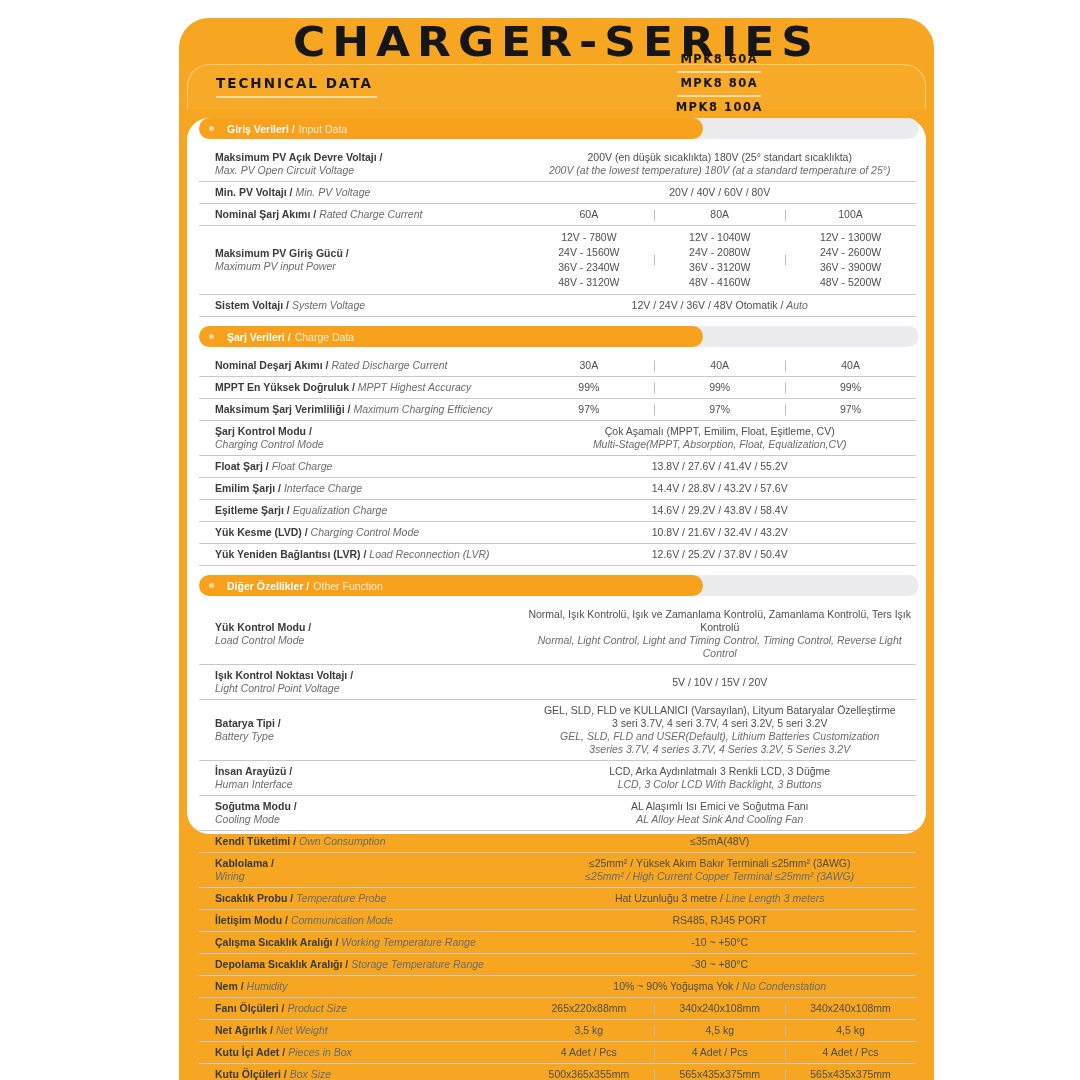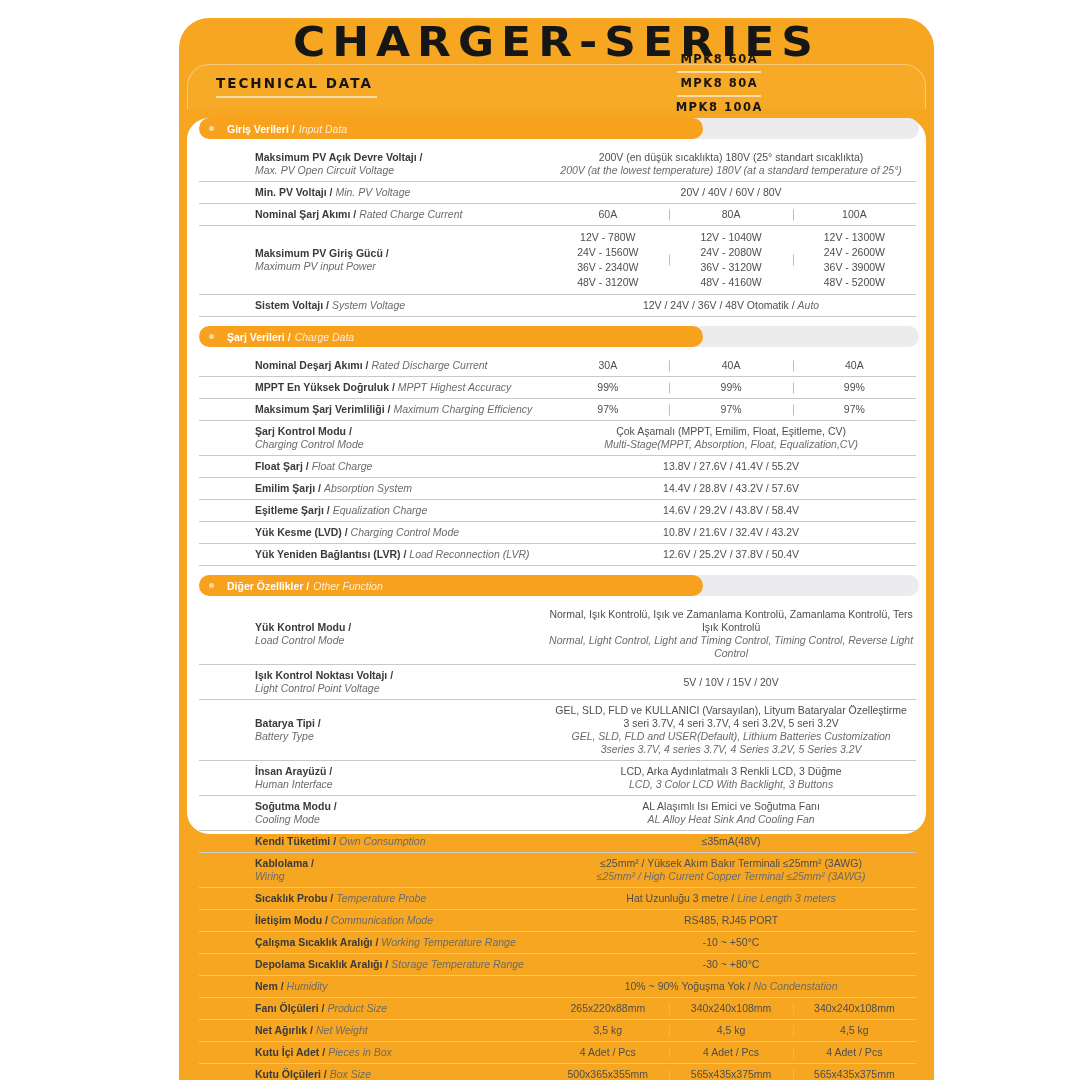--- a/index.html
+++ b/index.html
@@ -34,27 +34,27 @@
     border-radius:22px;padding:0 10px 0 28px;}
   
   .pill-row{position:relative;height:21px;margin:9px 0 8px -16px;margin-right:-3px;
     background:var(--track);border-radius:999px;}
   .pill{position:absolute;left:0;top:0;height:21px;width:70%;
     background:var(--pill-orange);border-radius:999px;display:flex;
     align-items:center;padding:0 14px 0 10px;}
   .pill-dot{width:5px;height:5px;border-radius:50%;
     background:rgba(255,255,255,0.6);margin-right:13px;flex:none;}
   .pill-tr{font-weight:bold;font-size:10.5px;color:#ffffff;white-space:nowrap;}
-  .pill-en{font-style:italic;font-size:10.5px;color:rgba(255,255,255,0.82);
+  .pill-en{font-size:10.5px;color:rgba(255,255,255,0.82);
     margin-left:4px;white-space:nowrap;}
   
   .row{display:flex;align-items:center;border-bottom:1px solid var(--divider);
     margin-left:-16px;padding:4px 0 4px 16px;min-height:22px;}
   .row-label{width:44%;padding-right:10px;font-size:10.5px;line-height:13px;
-    color:var(--label);margin-left:40px;}
+    color:var(--label);}
   .row-label .tr{font-weight:bold;}
   .row-label .en{font-style:italic;font-weight:normal;color:var(--muted);}
   .row-label.inline .en{margin-left:3px;}
   .row-label.stacked .tr,.row-label.stacked .en{display:block;}
   .row-value{width:56%;font-size:10.5px;line-height:13px;color:var(--val);
     text-align:center;}
   .vline{display:block;}
   .vline.i{font-style:italic;color:var(--muted);}
   .vline em{font-style:italic;color:var(--muted);}
   .cols{display:flex;align-items:center;}
@@ -184,21 +184,21 @@
             <div class="vline i">Multi-Stage(MPPT, Absorption, Float, Equalization,CV)</div>
           </div>
         </div>
         <div class="row">
           <div class="row-label inline"><span class="tr">Float Şarj /</span><span class="en">Float Charge</span></div>
           <div class="row-value">
             <div class="vline">13.8V / 27.6V / 41.4V / 55.2V</div>
           </div>
         </div>
         <div class="row">
-          <div class="row-label inline"><span class="tr">Emilim Şarjı /</span><span class="en">Absorption System</span></div>
+          <div class="row-label inline"><span class="tr">Emilim Şarjı /</span><span class="en">Interface Charge</span></div>
           <div class="row-value">
             <div class="vline">14.4V / 28.8V / 43.2V / 57.6V</div>
           </div>
         </div>
         <div class="row">
           <div class="row-label inline"><span class="tr">Eşitleme Şarjı /</span><span class="en">Equalization Charge</span></div>
           <div class="row-value">
             <div class="vline">14.6V / 29.2V / 43.8V / 58.4V</div>
           </div>
         </div>

